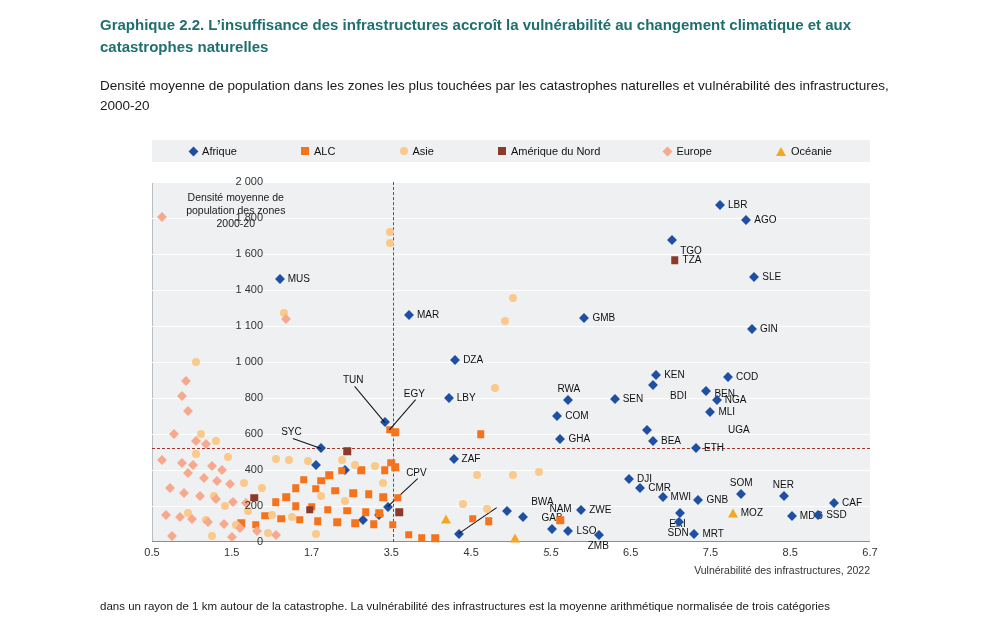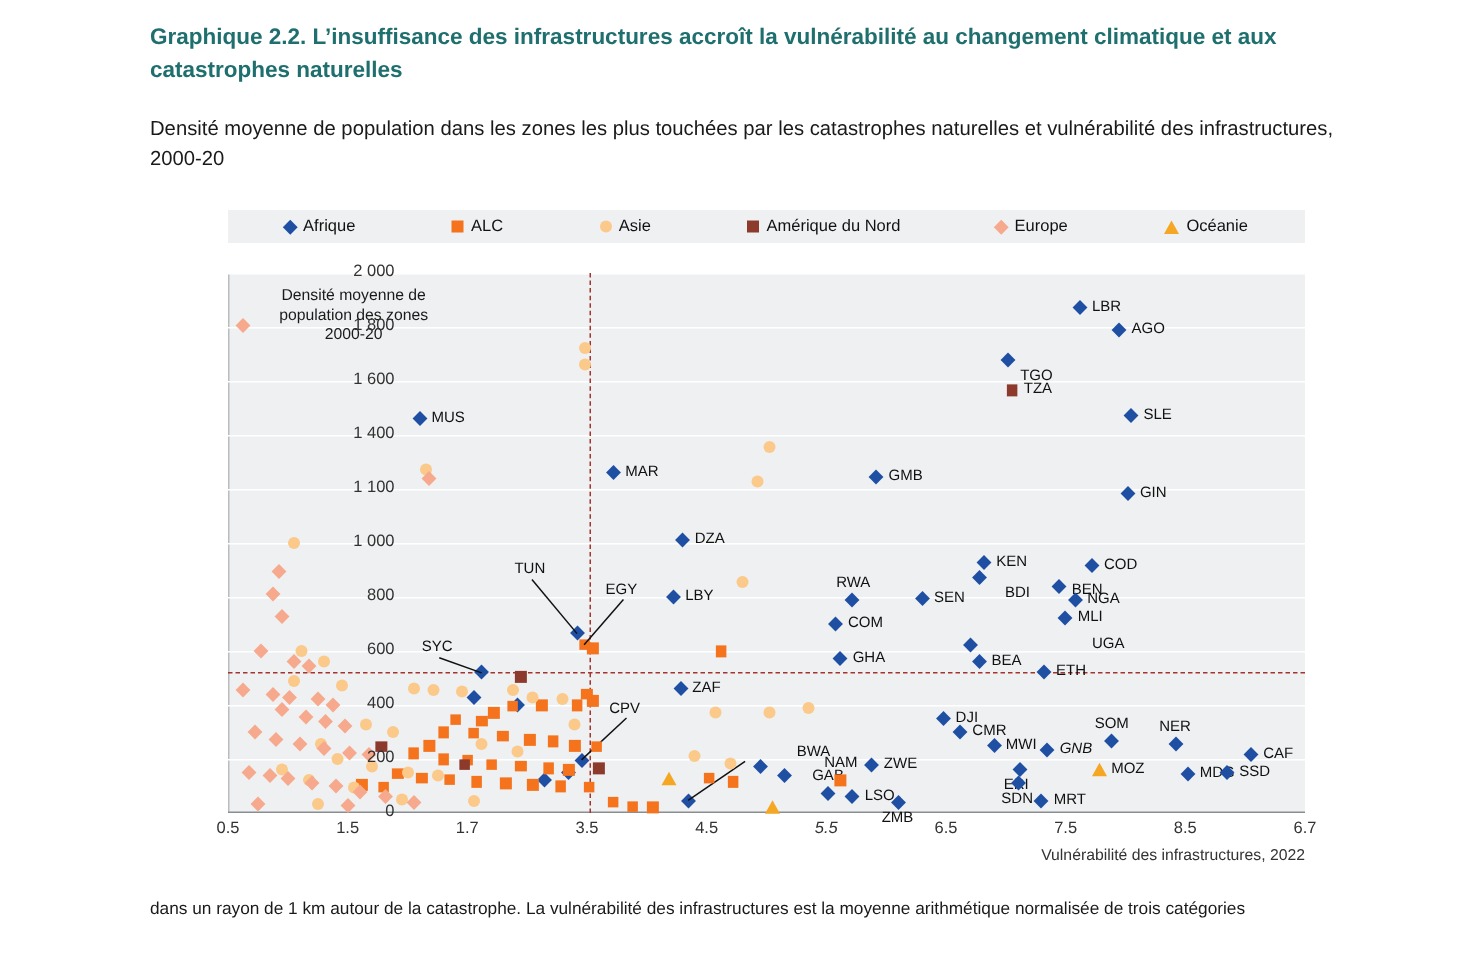--- a/index.html
+++ b/index.html
@@ -187,21 +187,21 @@
       <div class="lbl" style="left: 129.129px; top: 243.5px;">SYC</div>
       <div class="pt diamond" style="left: 477.071px; top: 297px; background: rgb(31, 79, 163);"></div>
       <div class="lbl" style="left: 485.071px; top: 291px;">DJI</div>
       <div class="pt diamond" style="left: 488.24px; top: 306px; background: rgb(31, 79, 163);"></div>
       <div class="lbl" style="left: 496.24px; top: 300px;">CMR</div>
       <div class="pt diamond" style="left: 301.56px; top: 277.2px; background: rgb(31, 79, 163);"></div>
       <div class="lbl" style="left: 309.56px; top: 271.2px;">ZAF</div>
       <div class="pt diamond" style="left: 510.578px; top: 315px; background: rgb(31, 79, 163);"></div>
       <div class="lbl" style="left: 518.578px; top: 309px;">MWI</div>
       <div class="pt diamond" style="left: 546.478px; top: 317.7px; background: rgb(31, 79, 163);"></div>
-      <div class="lbl" style="left: 554.478px; top: 311.7px; font-style: italic;">GNB</div>
+      <div class="lbl" style="left: 554.478px; top: 311.7px;">GNB</div>
       <div class="pt diamond" style="left: 588.76px; top: 312.3px; background: rgb(31, 79, 163);"></div>
       <div class="lbl" style="left: 577.76px; top: 295.3px;">SOM</div>
       <div class="pt diamond" style="left: 631.84px; top: 314.1px; background: rgb(31, 79, 163);"></div>
       <div class="lbl" style="left: 620.84px; top: 297.1px;">NER</div>
       <div class="pt diamond" style="left: 682.1px; top: 321.3px; background: rgb(31, 79, 163);"></div>
       <div class="lbl" style="left: 690.1px; top: 315.3px;">CAF</div>
       <div class="pt diamond" style="left: 639.818px; top: 333.9px; background: rgb(31, 79, 163);"></div>
       <div class="lbl" style="left: 647.818px; top: 327.9px;">MDG</div>
       <div class="pt diamond" style="left: 666.144px; top: 333px; background: rgb(31, 79, 163);"></div>
       <div class="lbl" style="left: 674.144px; top: 327px;">SSD</div>

